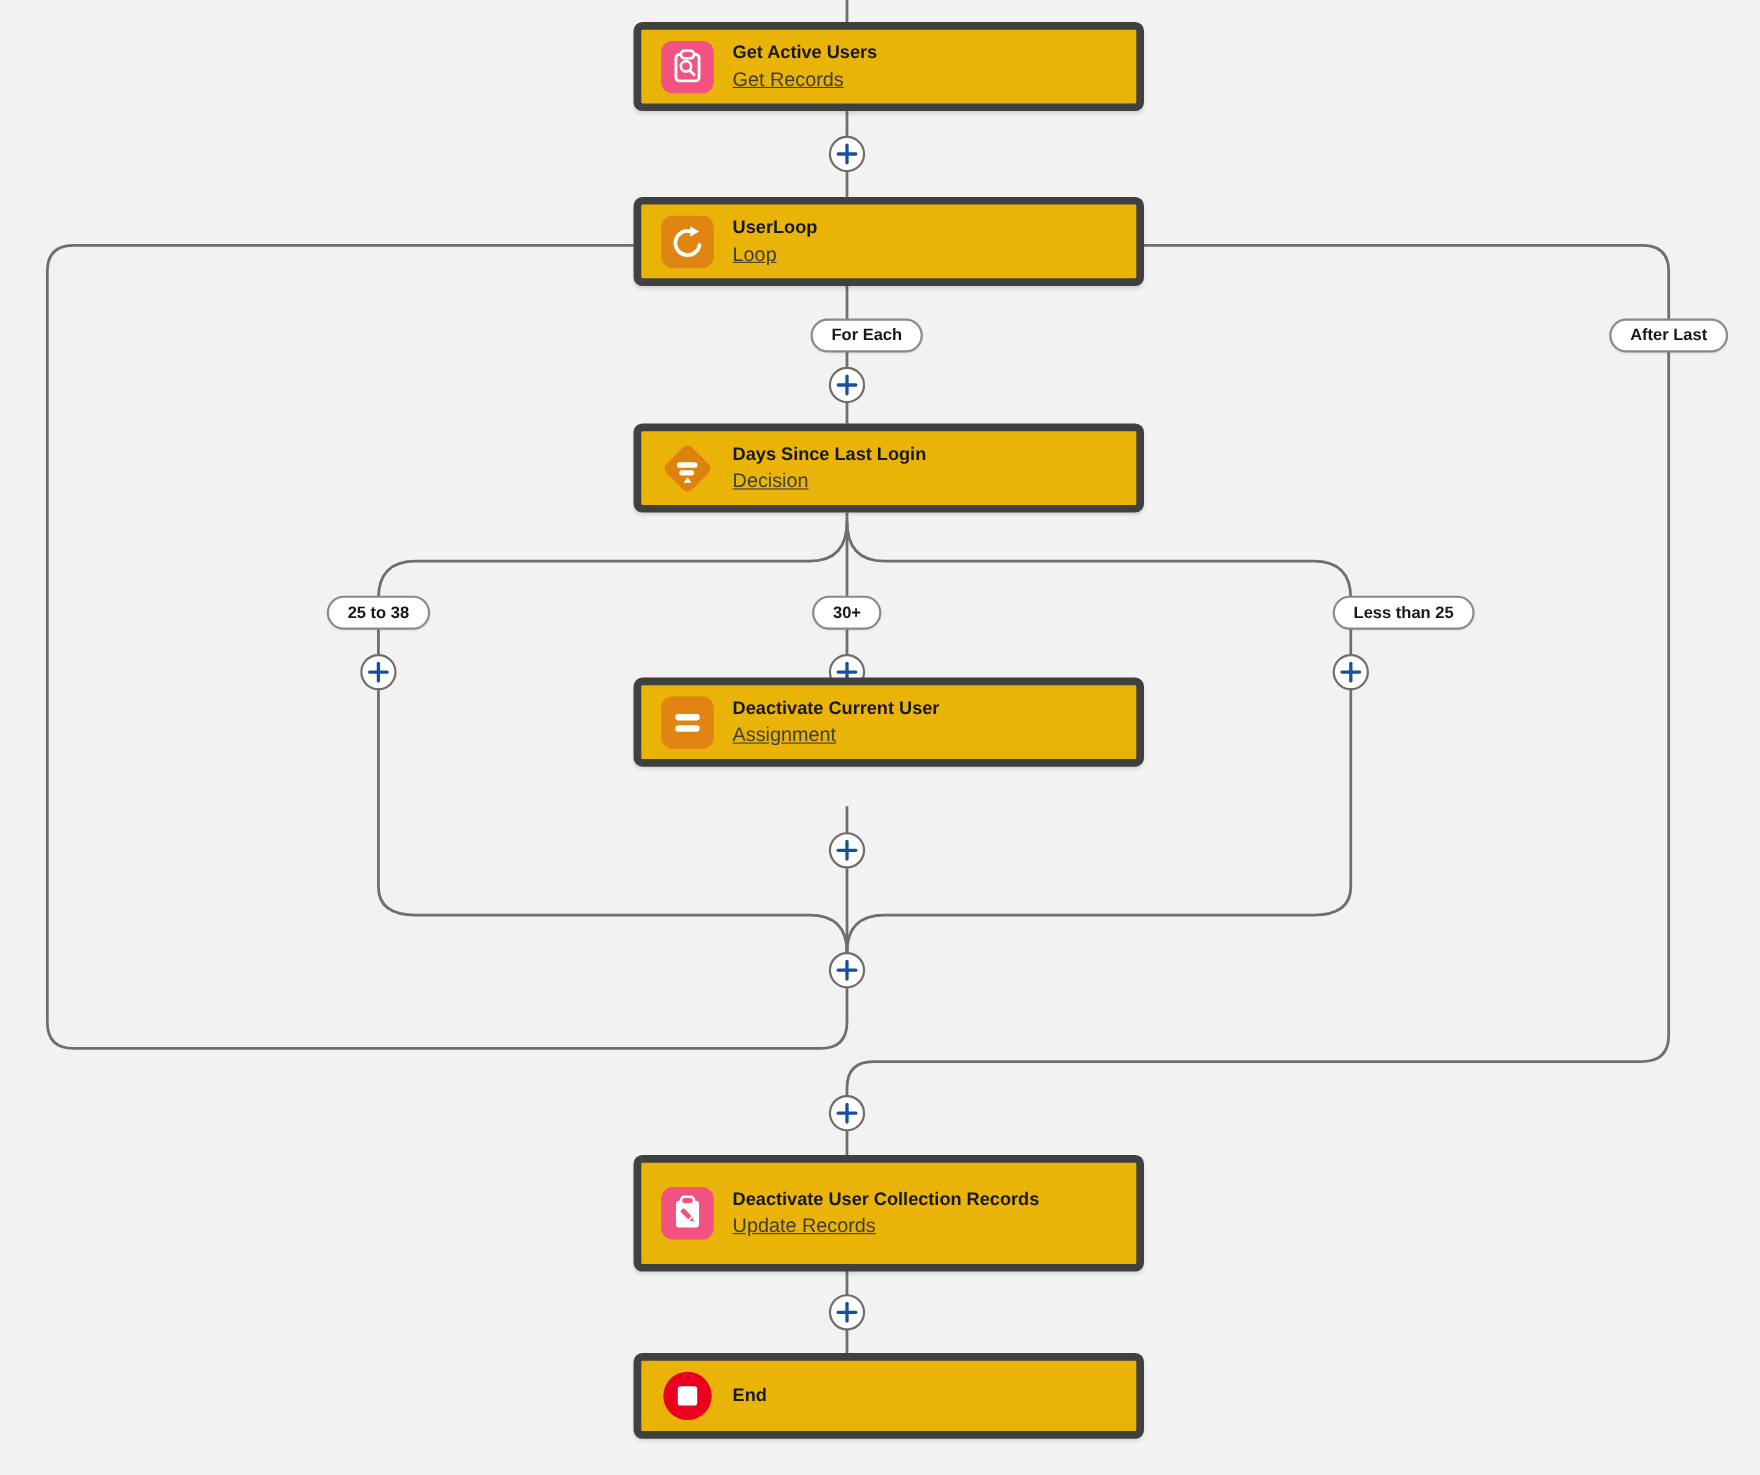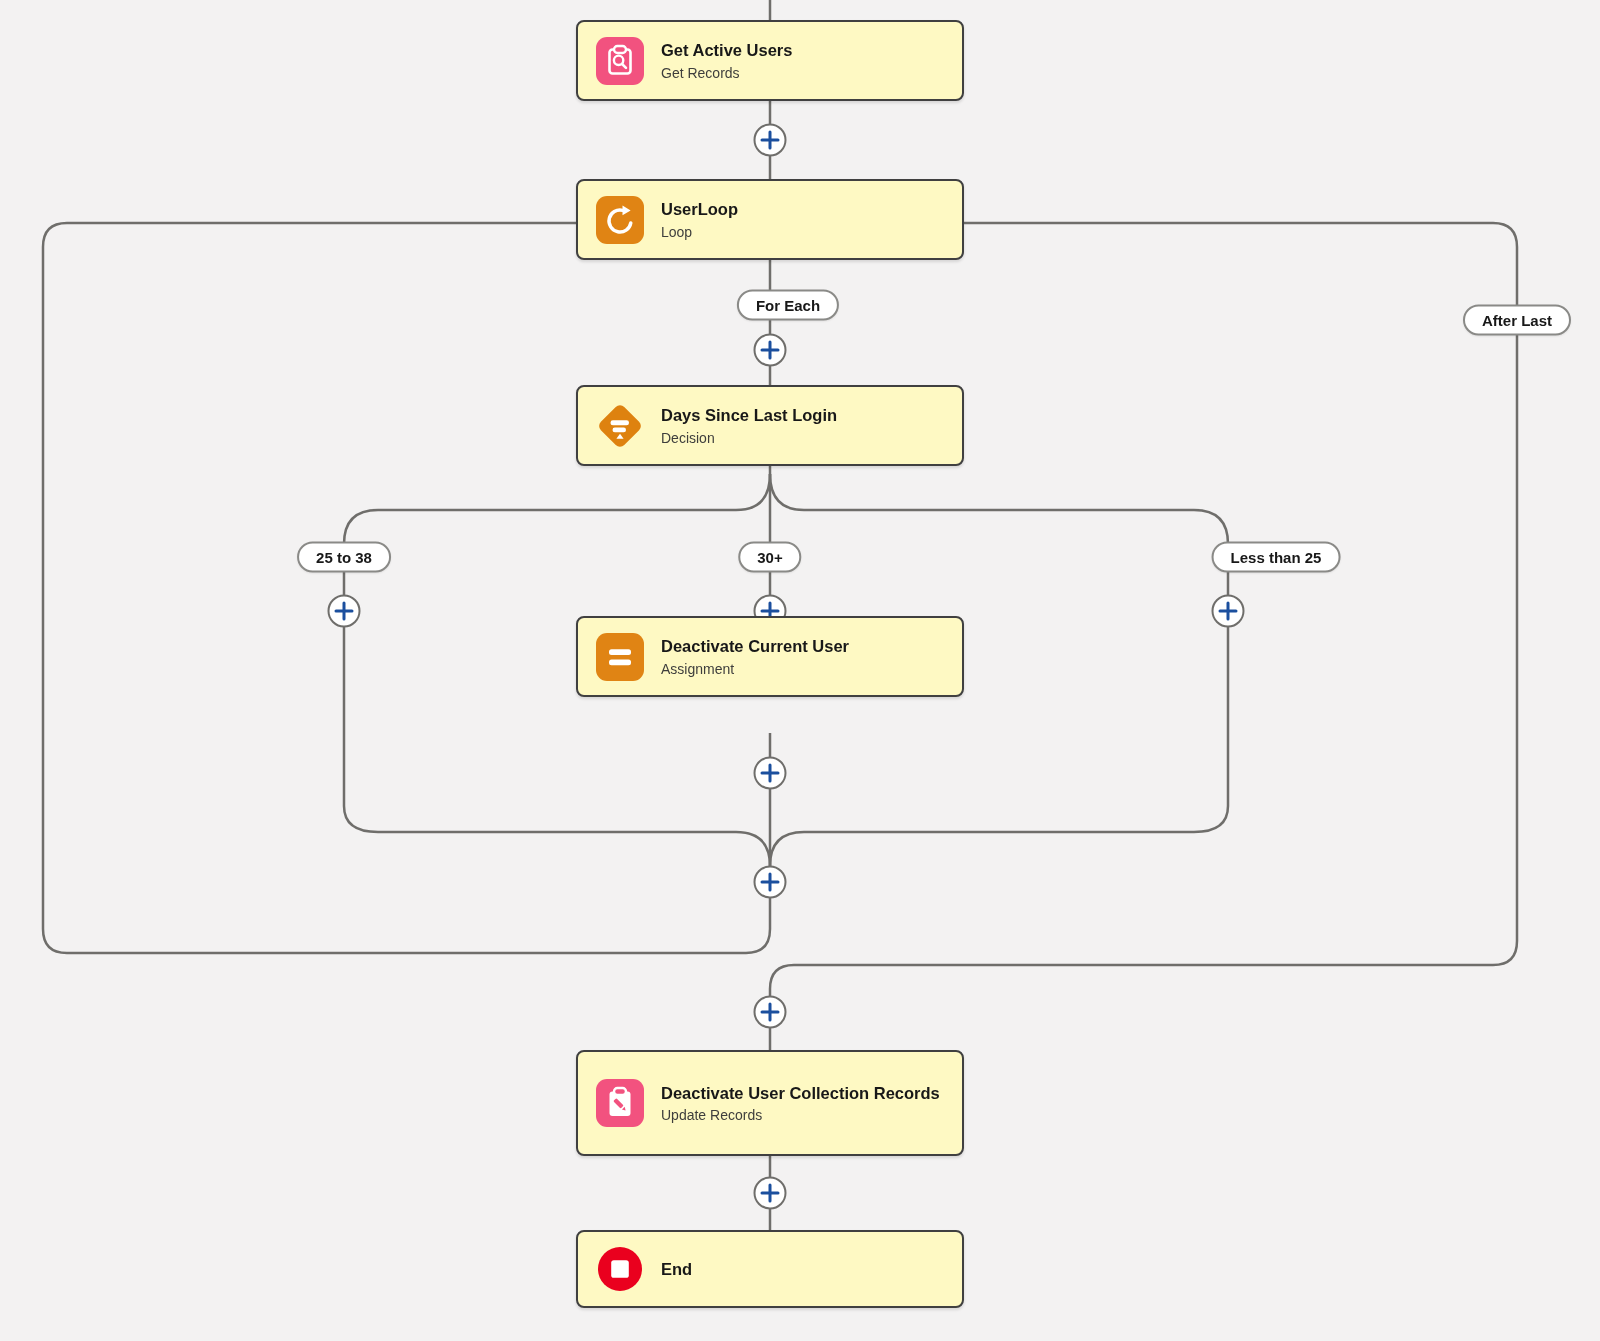--- a/index.html
+++ b/index.html
@@ -2,30 +2,30 @@
 <html><head>
 <meta charset="utf-8">
 <style>
   html,body{margin:0;padding:0;}
   body{font-family:"Liberation Sans",sans-serif;background:#F3F2F2;}
   .canvas{position:relative;width:1600px;height:1341px;background:#F3F2F2;overflow:hidden;}
   .wires{position:absolute;left:0;top:0;}
   .wires path{fill:none;stroke:#6F6E6B;stroke-width:2.5;}
 
   .node-card{
-    position:absolute;left:576px;width:388px;box-sizing:border-box;
-    background:#fef9c3;border:2px solid #404040;border-radius:8px;
+    position:absolute;left:576px;width:464px;box-sizing:border-box;
+    background:#eab308;border:7px solid #404040;border-radius:8px;
     box-shadow:0 2px 3px rgba(0,0,0,.12);
     display:flex;align-items:center;gap:17px;padding:16px 18px;cursor:pointer;
   }
   .node-icon{width:48px;height:48px;flex:0 0 48px;display:block;}
   .node-icon svg{display:block;}
   .node-text{display:flex;flex-direction:column;gap:2px;min-width:0;}
   .node-title{font-size:16.5px;font-weight:700;color:#181818;line-height:1.35;}
-  .node-subtitle{font-size:14px;color:#3E3E3C;line-height:1.3;}
+  .node-subtitle{font-size:18px;color:#3E3E3C;line-height:1.3;text-decoration:underline;}
   .node-subtitle:empty{display:none;}
 
   .plus{
     position:absolute;width:33px;height:33px;margin:0;padding:0;
     transform:translate(-50%,-50%);
     background:#fff;border:2.5px solid #6F6E6B;border-radius:50%;
     cursor:pointer;display:block;
   }
   .plus-glyph{position:absolute;left:50%;top:50%;width:0;height:0;}
   .plus-glyph::before,.plus-glyph::after{
@@ -52,21 +52,21 @@
     <path d="M770 260 V385"></path>
     <path d="M770 466 V652"></path>
     <path d="M770 474 Q770 510 736 510 L378 510 Q344 510 344 544 V806 Q344 832 378 832 L736 832 Q770 832 770 866"></path>
     <path d="M770 474 Q770 510 804 510 L1194 510 Q1228 510 1228 544 V806 Q1228 832 1194 832 L804 832 Q770 832 770 866"></path>
     <path d="M770 733 V929 Q770 953 746 953 L67 953 Q43 953 43 929 V247 Q43 223 67 223 L576 223"></path>
     <path d="M964 223 L1493 223 Q1517 223 1517 247 V941 Q1517 965 1493 965 L794 965 Q770 965 770 989 V1050"></path>
     <path d="M770 1155 V1230"></path>
   </svg>
 
   <div class="branch-pill" style="left:788px;top:305px;">For Each</div>
-  <div class="branch-pill" style="left:1517px;top:320px;">After Last</div>
+  <div class="branch-pill" style="left:1517px;top:305px;">After Last</div>
   <div class="branch-pill" style="left:344px;top:557px;">25 to 38</div>
   <div class="branch-pill" style="left:770px;top:557px;">30+</div>
   <div class="branch-pill" style="left:1228px;top:557px;margin-left:48px;">Less than 25</div>
 
   <button class="plus" style="left:770px;top:140px;">
       <span class="plus-glyph"></span>
     </button>
   <button class="plus" style="left:770px;top:350px;">
       <span class="plus-glyph"></span>
     </button>

